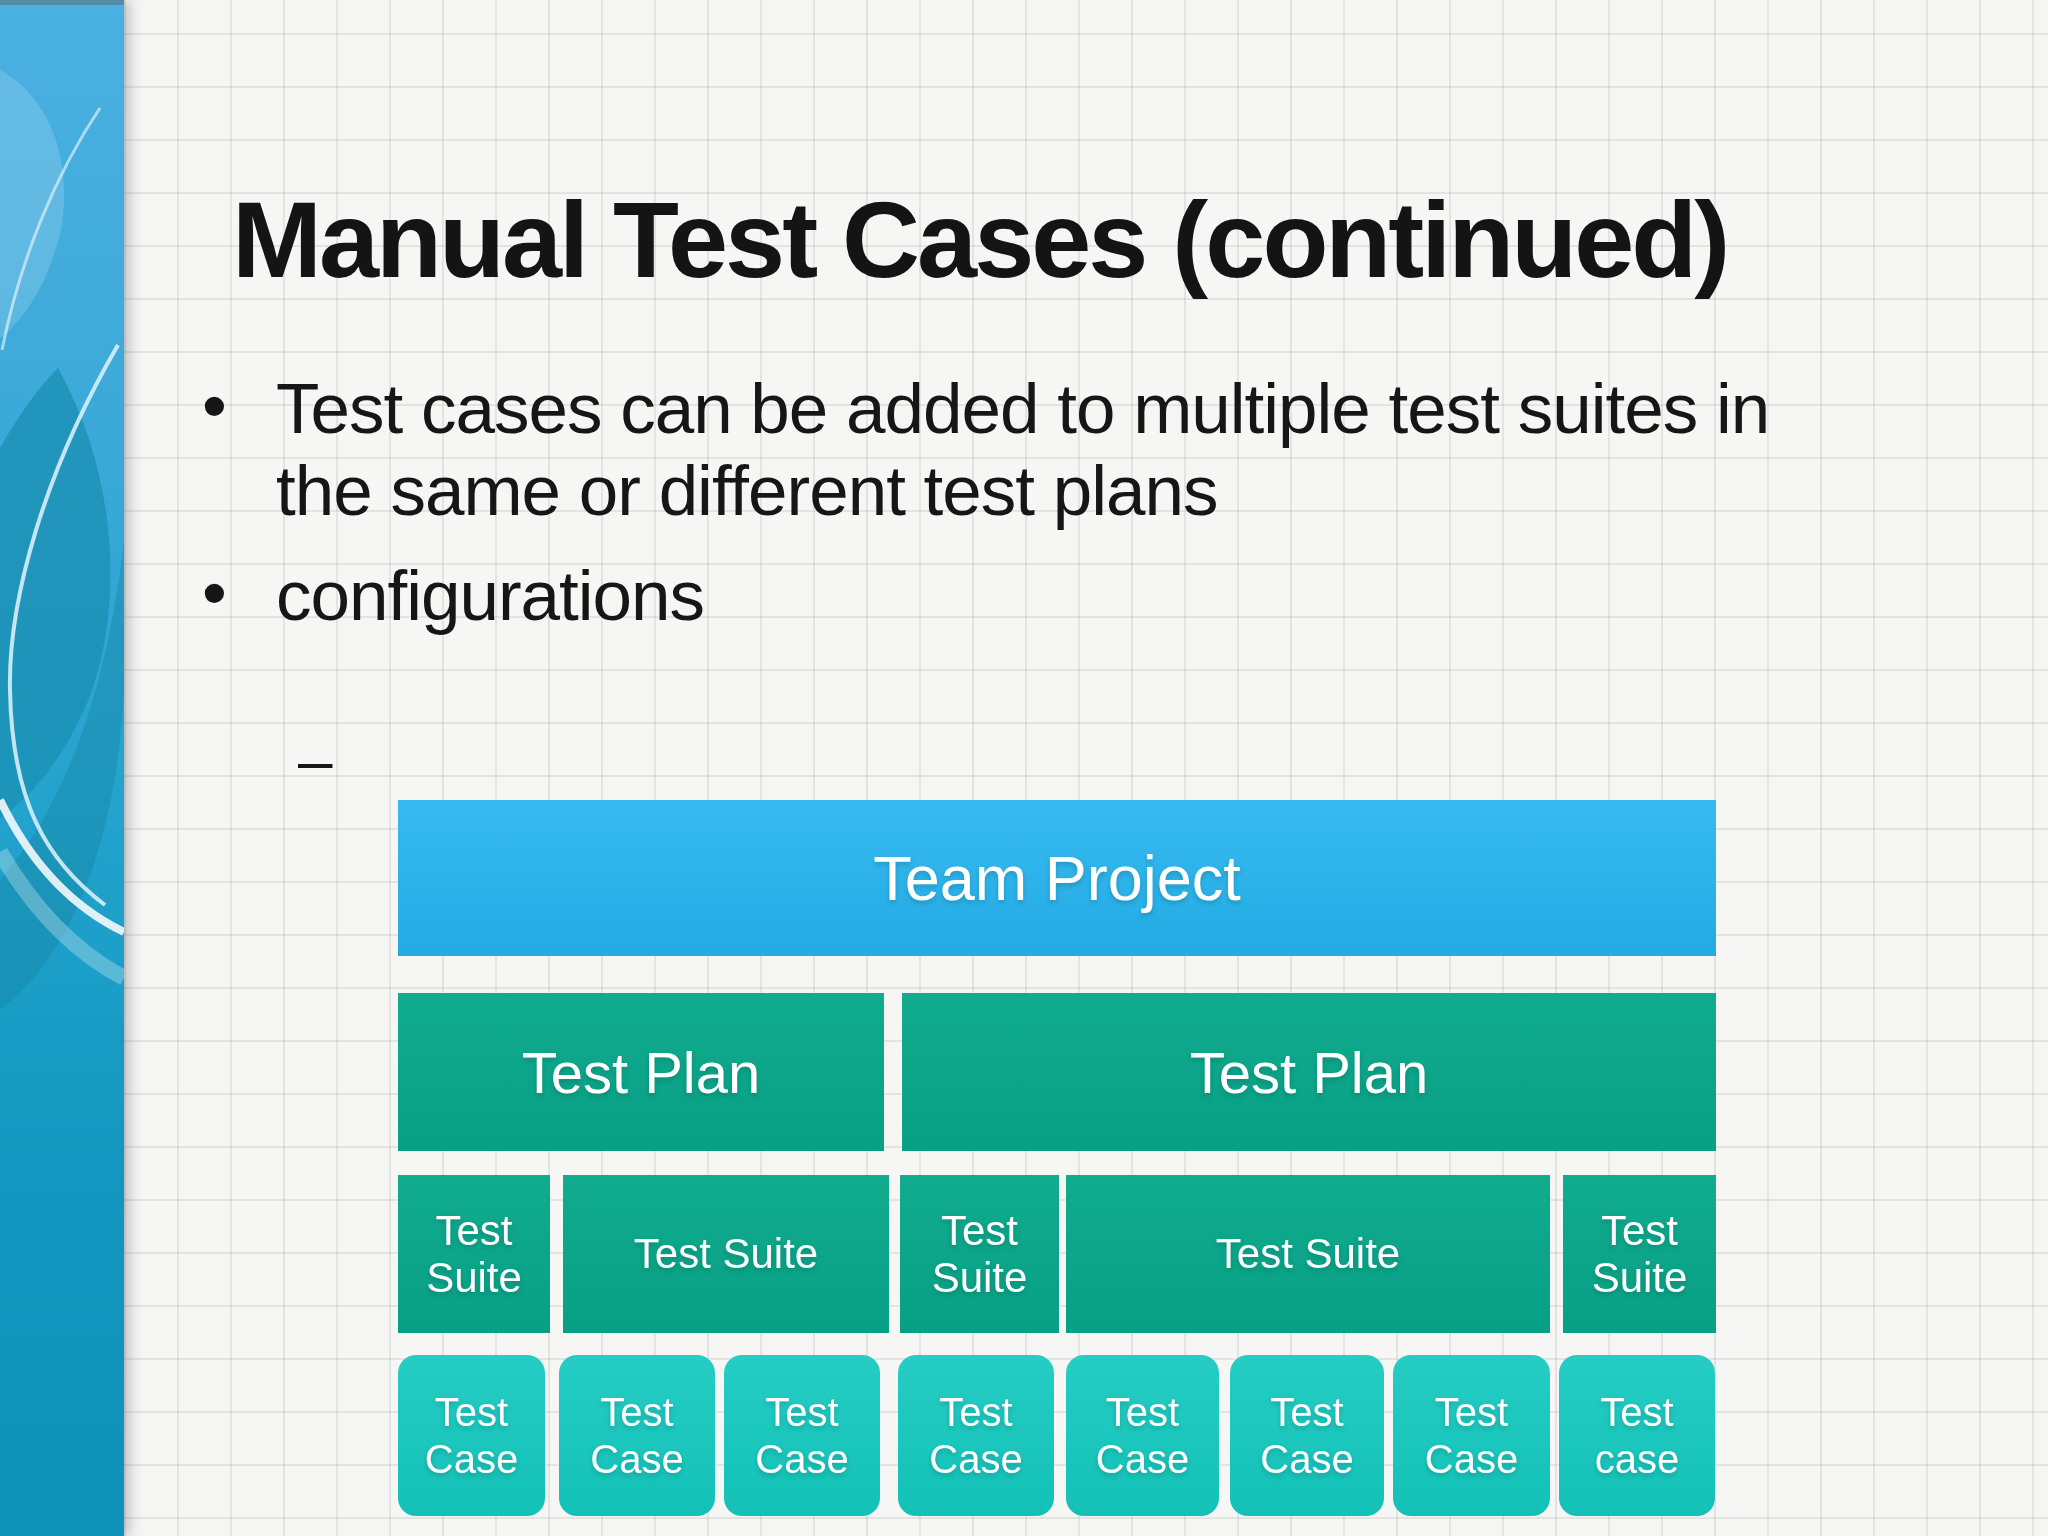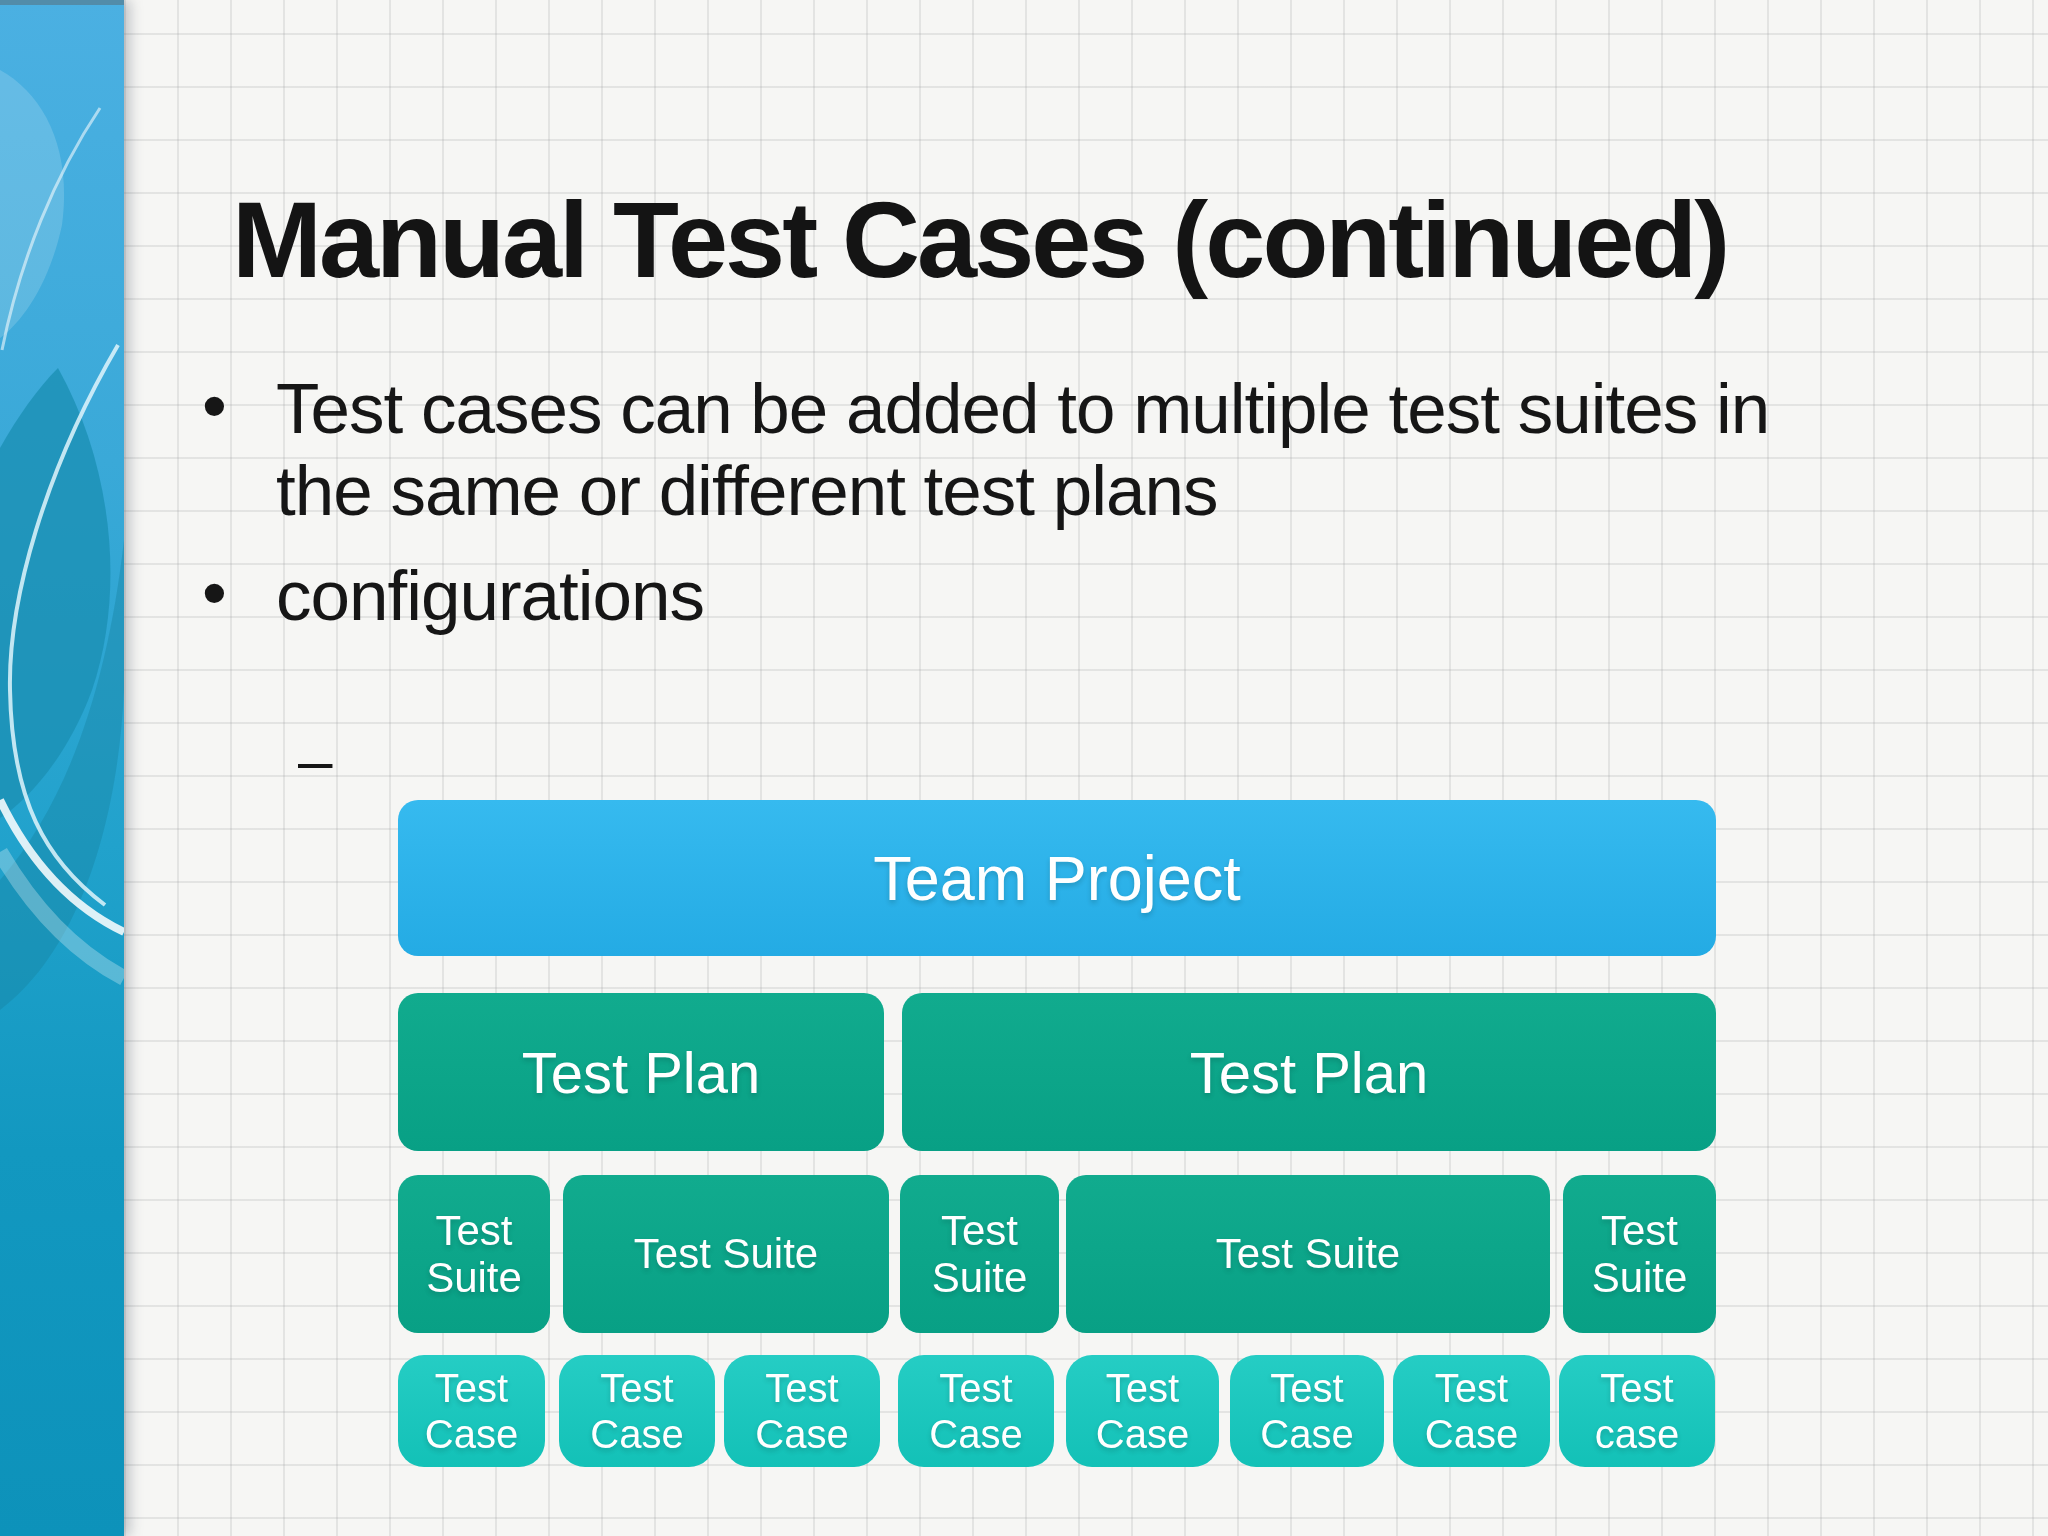--- a/index.html
+++ b/index.html
@@ -39,41 +39,41 @@
   #bullet-1{top:368px;}
   #bullet-2{top:555px;}
   .sub-bullet{
     position:absolute;left:354px;width:1500px;
     font-size:62px;line-height:1.15;letter-spacing:-1px;color:#161616;
   }
   .sub-bullet .marker{position:absolute;left:-56px;top:-1px;}
   #sub-bullet-1{top:726px;}
   
   .box{
-    position:absolute;border-radius:20px;
+    position:absolute;border-radius:0;
     display:flex;align-items:center;justify-content:center;text-align:center;
     color:#ffffff;text-shadow:0 3px 5px rgba(0,40,40,0.20);
   }
   .box span{display:block;}
   .fill-project{background:linear-gradient(180deg,#36baef 0%,#24abe4 100%);}
   .fill-green{background:linear-gradient(180deg,#11ab8e 0%,#08a085 100%);}
   .fill-case{background:linear-gradient(180deg,#25cdc4 0%,#13c1b7 100%);}
 
   #box-project{left:398px;top:800px;width:1318px;height:156px;font-size:63px;}
   #plan-1{left:398px;top:993px;width:486px;height:158px;font-size:58px;}
   #plan-2{left:902px;top:993px;width:814px;height:158px;font-size:58px;}
 
   .suite{top:1175px;height:158px;font-size:42px;line-height:1.13;}
   #suite-1{left:398px;width:152px;}
   #suite-2{left:563px;width:326px;}
   #suite-3{left:900px;width:159px;}
   #suite-4{left:1066px;width:484px;}
   #suite-5{left:1563px;width:153px;}
 
-  .tcase{top:1355px;height:112px;font-size:40px;line-height:1.16;border-radius:26px;}
+  .tcase{top:1355px;height:161px;font-size:40px;line-height:1.16;border-radius:18px;}
   #case-1{left:398px;width:147px;}
   #case-2{left:559px;width:156px;}
   #case-3{left:724px;width:156px;}
   #case-4{left:898px;width:156px;}
   #case-5{left:1066px;width:153px;}
   #case-6{left:1230px;width:154px;}
   #case-7{left:1393px;width:157px;}
   #case-8{left:1559px;width:156px;}
 </style>
 </head>

